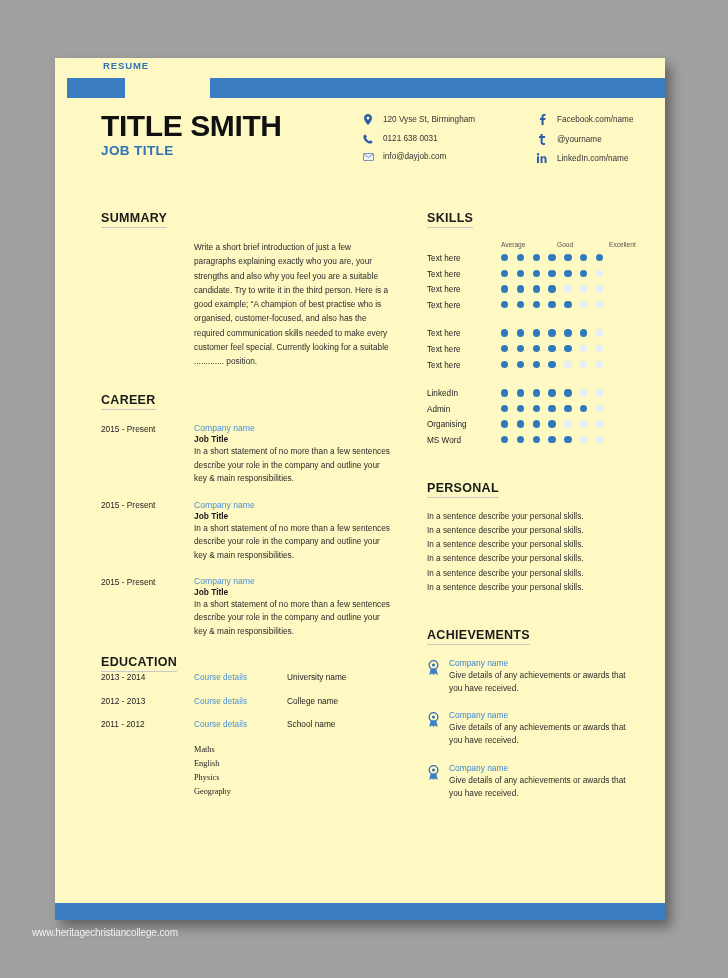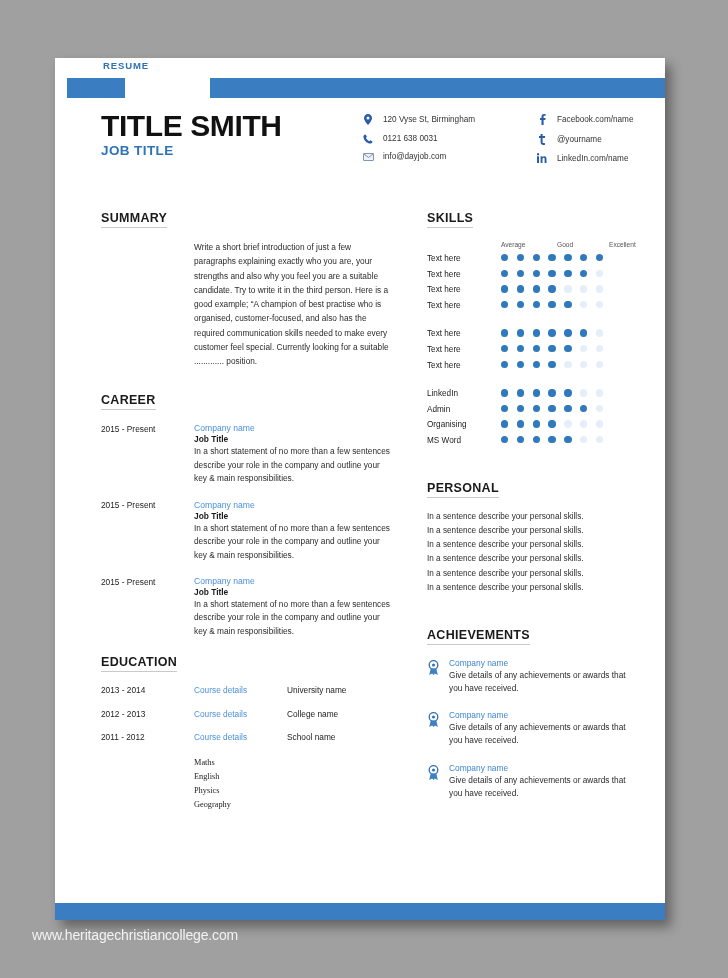--- a/index.html
+++ b/index.html
@@ -8,21 +8,21 @@
     background: #a0a0a0;
     font-family: "Liberation Sans", sans-serif;
     overflow: hidden;
   }
   #page-wrap { position: relative; width: 728px; height: 978px; }
 
   .sheet {
     position: absolute;
     left: 55px; top: 58px;
     width: 610px; height: 862px;
-    background: #ffffff;
+    background: #fef9c3;
     box-shadow: 6px 7px 11px rgba(0,0,0,0.38);
   }
 
   
   .topbar { position: absolute; left: 0; top: 20px; width: 100%; height: 20px; }
   .topbar .seg-left  { position: absolute; left: 12px;  top: 0; width: 58px;  height: 20px; background: #3a7dc0; }
   .topbar .seg-right { position: absolute; left: 155px; top: 0; right: 0;     height: 20px; background: #3a7dc0; }
   .resume-tag {
     position: absolute; left: 48px; top: 2px;
     font-size: 9.5px; font-weight: bold; letter-spacing: 0.9px;
@@ -70,21 +70,21 @@
   
   .career-wrap { margin-top: 13px; }
   .career-item { display: flex; margin-bottom: 14px; }
   .career-date { width: 93px; font-size: 8.3px; color: #222; flex: 0 0 93px; padding-top: 0.5px; }
   .career-main { flex: 1; }
   .company { font-size: 8.6px; color: #4a90d9; margin-bottom: 1px; }
   .jobrole { font-size: 8.4px; font-weight: bold; color: #1a1a1a; margin-bottom: 1px; }
   .career-desc { font-size: 8.3px; line-height: 1.62; color: #2b2b2b; }
 
   
-  .edu-wrap { margin-top: 13px; }
+  .edu-wrap { }
   .edu-item { display: flex; margin-bottom: 13.5px; }
   .edu-date { width: 93px; font-size: 8.3px; color: #222; flex: 0 0 93px; }
   .edu-course { width: 93px; font-size: 8.3px; color: #4a90d9; flex: 0 0 93px; }
   .edu-place { font-size: 8.3px; color: #222; }
   .edu-subjects { margin-left: 93px; margin-top: 1px; }
   .edu-subjects div { font-size: 8.3px; color: #222; line-height: 1.68; font-family: Liberation Serif, serif; }
 
   
   .skill-legend { position: relative; height: 13px; margin-top: 13px; margin-left: 74px; }
   .skill-legend span { position: absolute; font-size: 6.6px; color: #555; }
@@ -102,21 +102,21 @@
   
   .ach-wrap { margin-top: 13px; }
   .ach-item { display: flex; gap: 9px; margin-bottom: 15px; }
   .ach-icon { flex: 0 0 13px; padding-top: 2px; }
   .ach-body { flex: 1; }
   .ach-company { font-size: 8.4px; color: #3f86cf; margin-bottom: 1px; }
   .ach-text { font-size: 8.3px; line-height: 1.58; color: #2b2b2b; }
 
   .watermark {
     position: absolute; left: 32px; top: 927px;
-    font-size: 14px; color: #f2f2f2;
+    font-size: 10px; color: #f2f2f2;
     letter-spacing: -0.15px;
   }
 </style>
 </head>
 <body>
 
 <div id="page-wrap">
   <div class="sheet">
 
     <div class="topbar">

